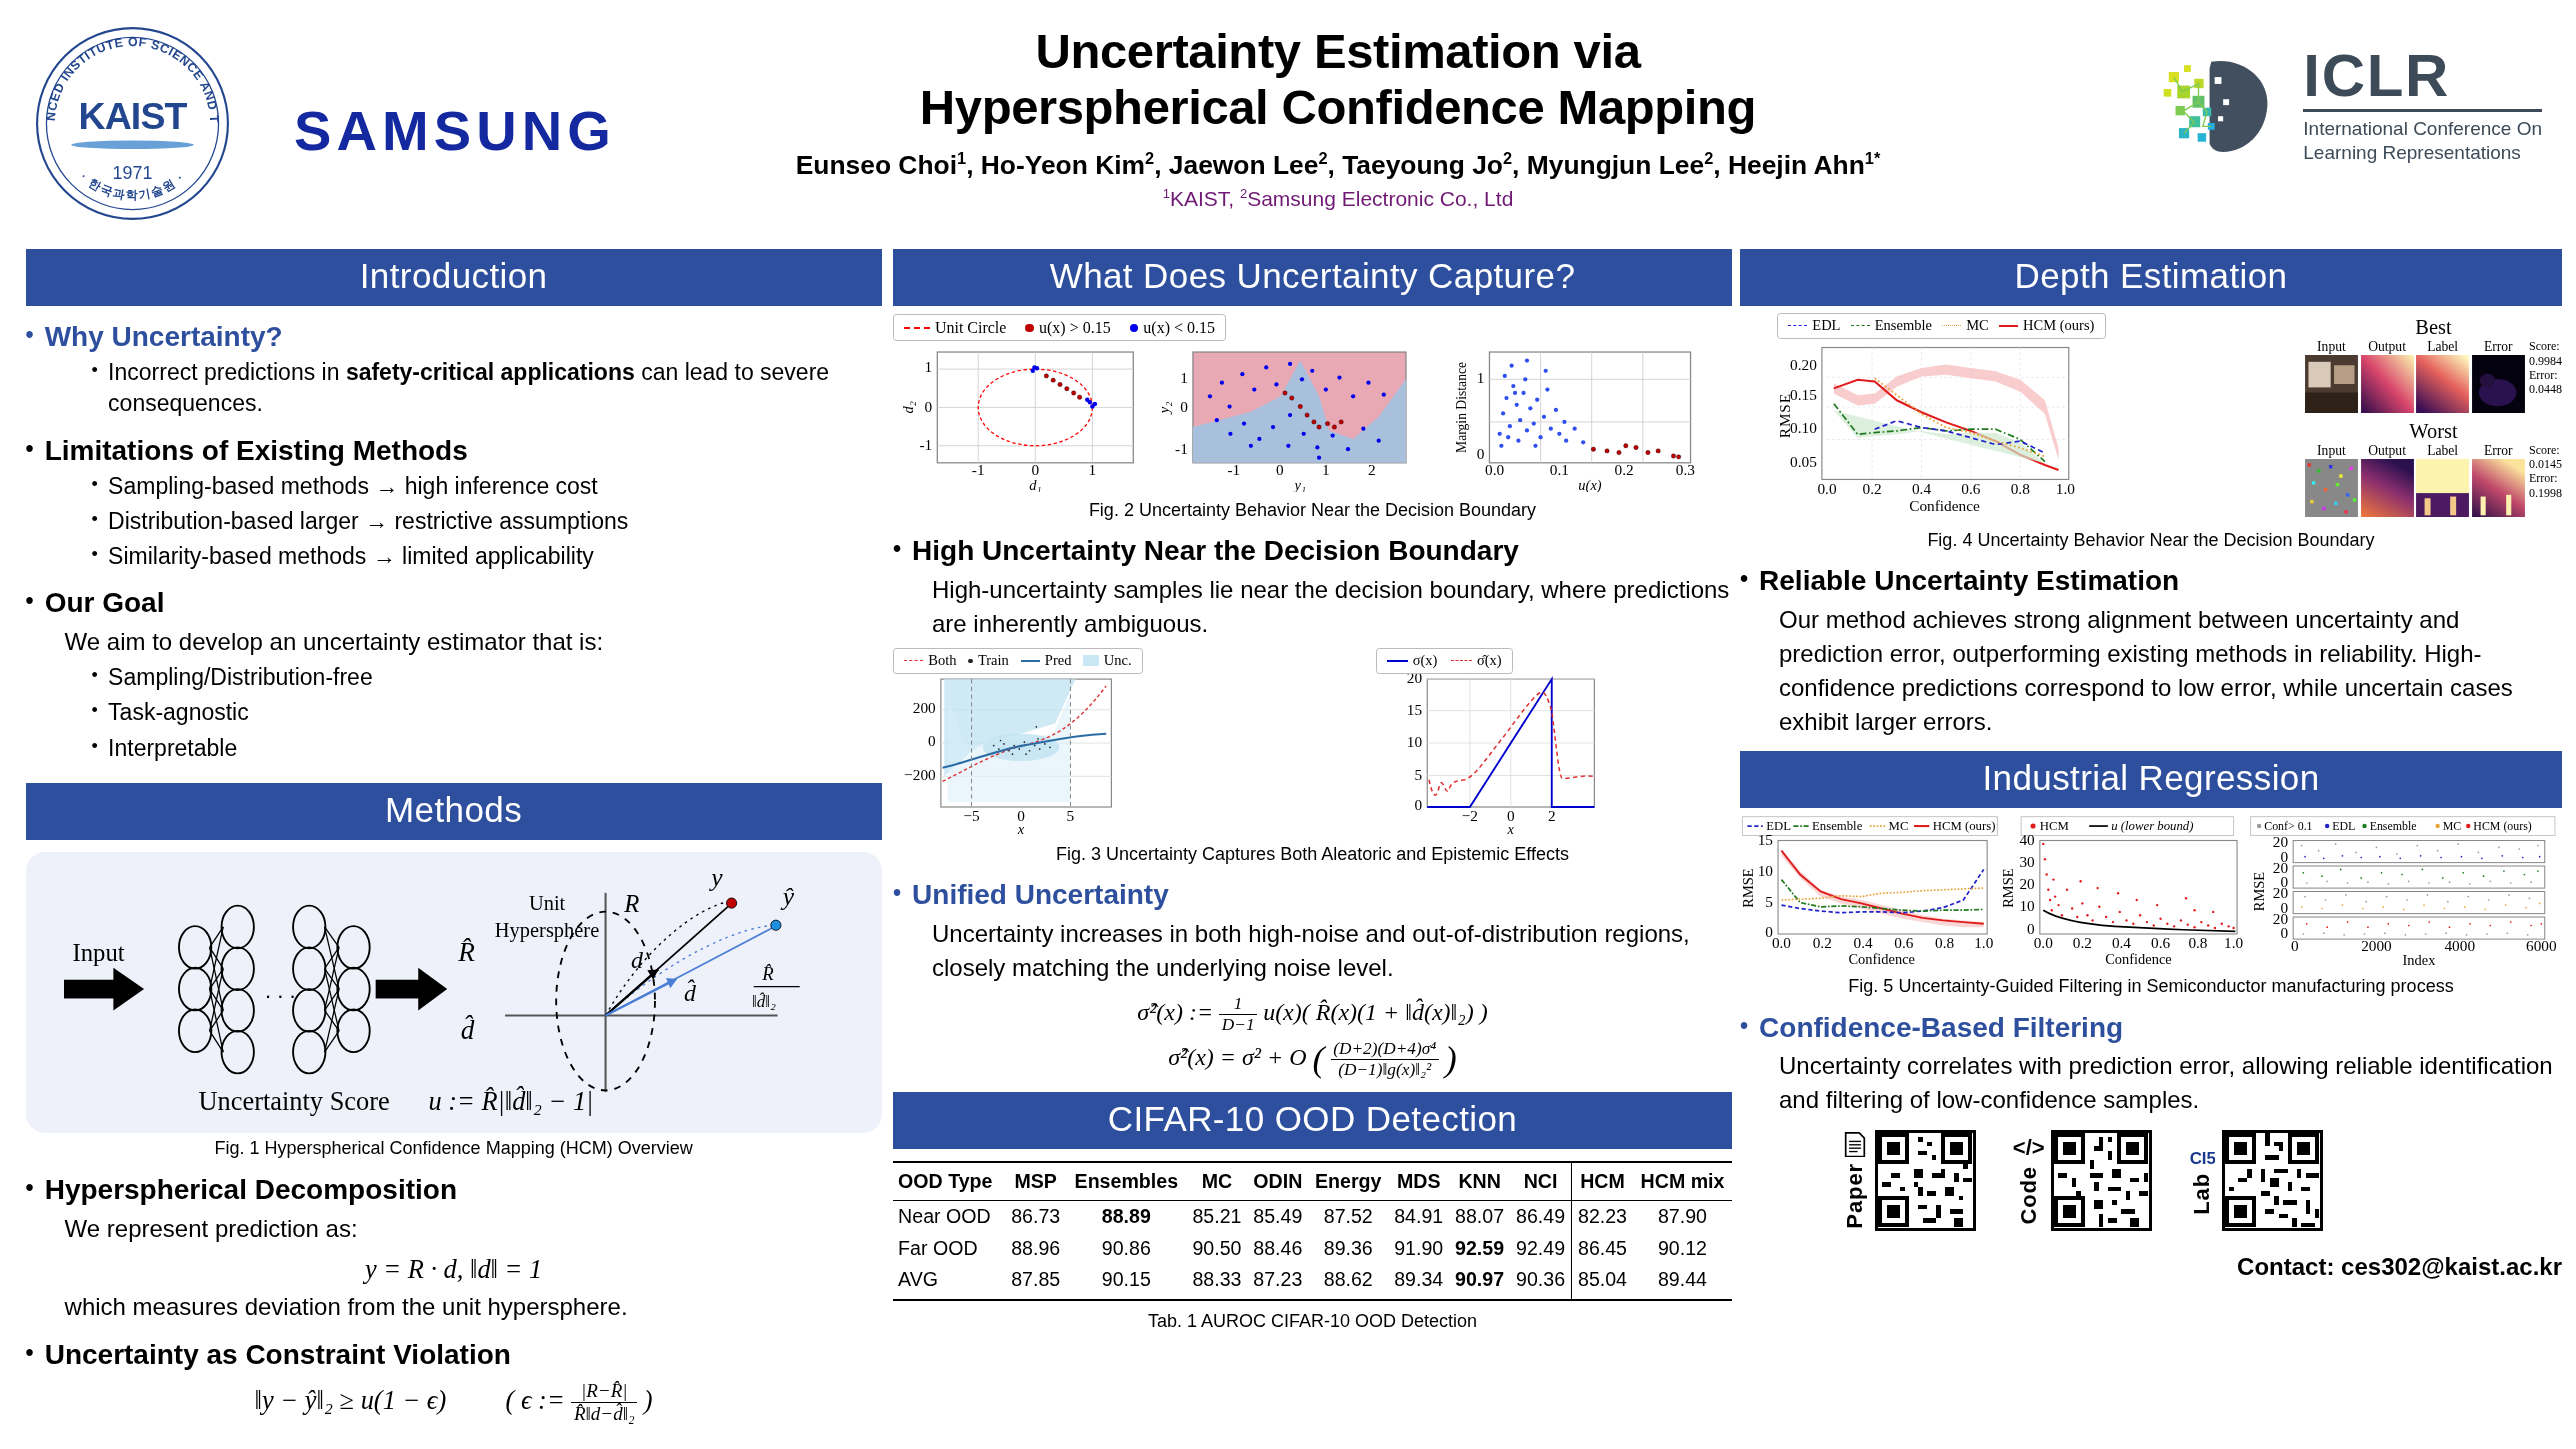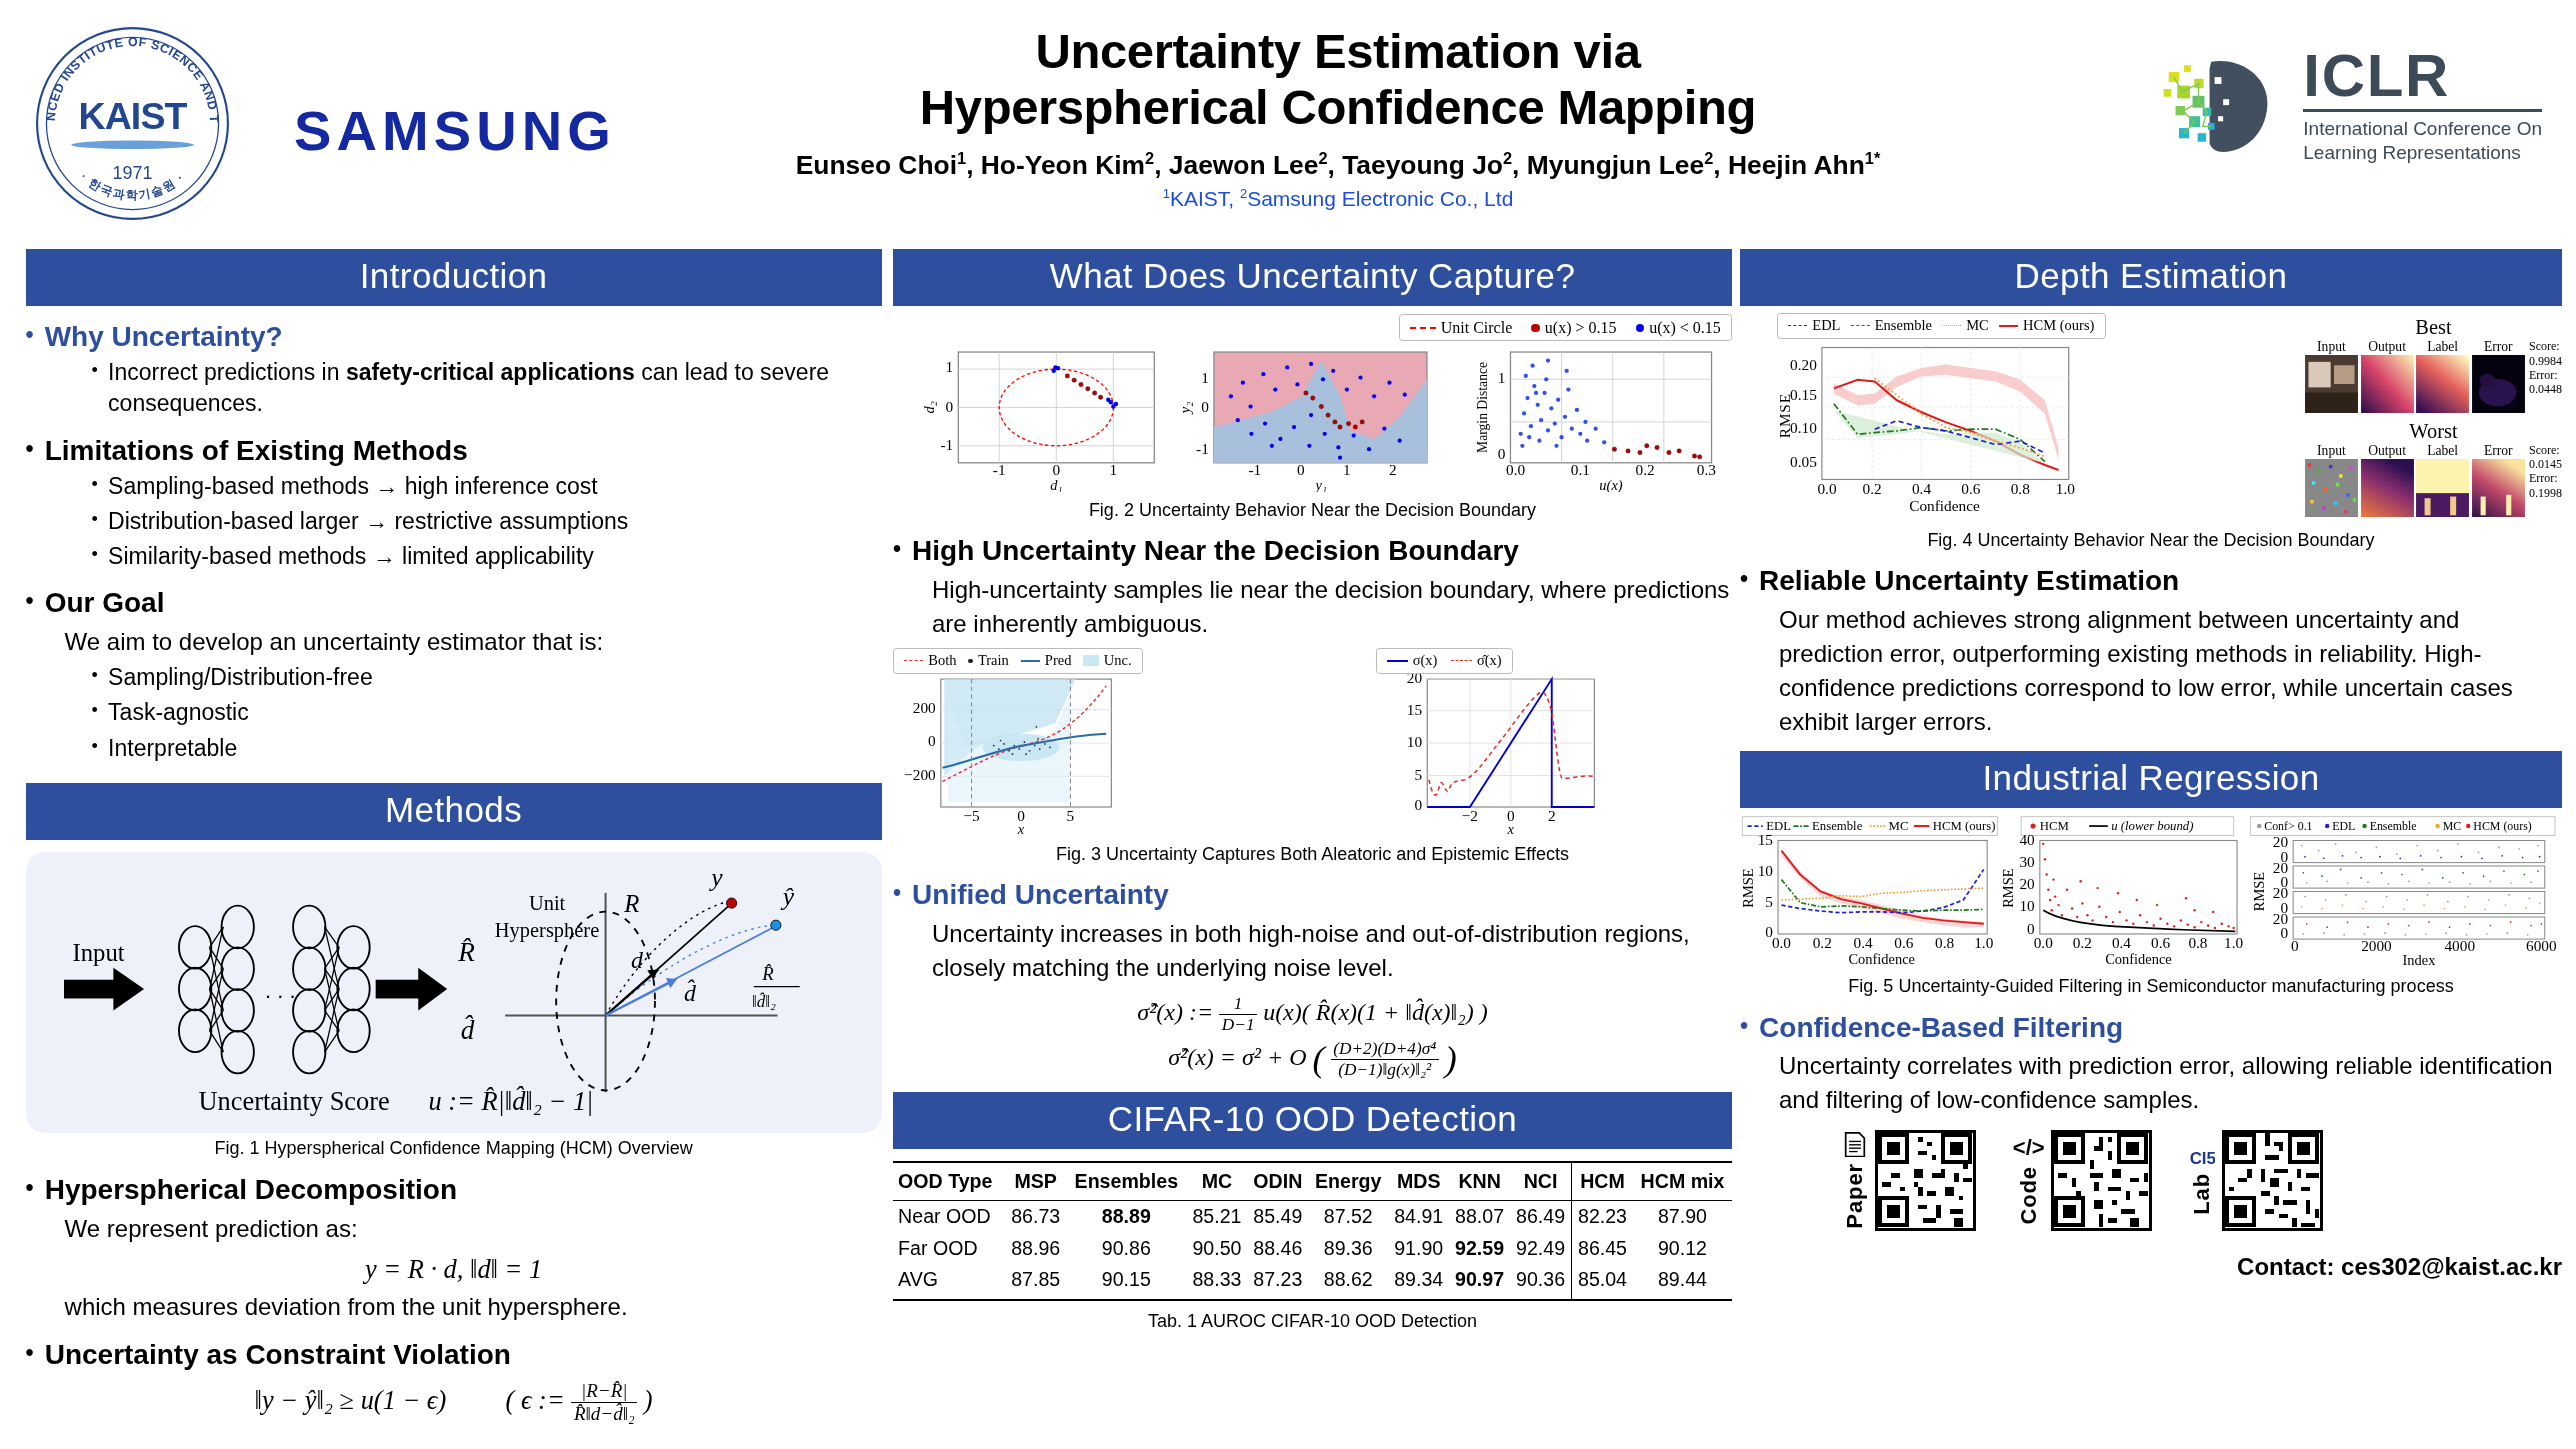--- a/index.html
+++ b/index.html
@@ -27,21 +27,21 @@
     position: absolute; left: 733px; top: 24px; width: 1210px;
     text-align: center;
   }
   .poster-title {
     font-size: 49px; font-weight: 700; line-height: 1.14;
     color: #000; letter-spacing: -0.4px;
   }
   .authors {
     margin-top: 13.6px; font-size: 26.4px; font-weight: 700; color: #000;
   }
-  .affil { margin-top: 5.1px; font-size: 21px; color: #1d4ed8; }
+  .affil { margin-top: 5.1px; font-size: 21px; color: #701a75; }
   sup { font-size: 0.62em; vertical-align: super; }
 
   .iclr-logo { position: absolute; right: 34px; top: 47px; display: flex; align-items: center; gap: 15.3px; }
   .iclr-brain { width: 128px; height: 102px; }
   .iclr-text { display: flex; flex-direction: column; }
   .iclr-name { font-size: 60px; font-weight: 700; color: #3d4a58; letter-spacing: 1.7px; line-height: 0.95; }
   .iclr-rule { height: 2.6px; background: #3d4a58; margin: 5.1px 0 5.1px; }
   .iclr-sub { font-size: 19px; color: #3d4a58; line-height: 1.25; }
 
   
@@ -371,21 +371,21 @@
       <span class="den">R̂‖d−d̂‖₂</span>
     </span>
     <span>)</span>
   </div>
 </div>
 
 <div class="col col-mid">
 
   <div class="section-bar">What Does Uncertainty Capture?</div>
 
-  <div style="text-align:right;margin-top:8.5px">
+  <div style="text-align:left;margin-top:8.5px">
     <div class="plot-legend">
       <span class="lg">
         <span class="swatch-dash" style="border-color:#ff0000"></span>
         <span>Unit Circle</span>
         </span>
       <span class="lg">
         <span class="swatch-dot" style="background:#c00000"></span>
         <span>u(x) &gt; 0.15</span>
         </span>
       <span class="lg">

